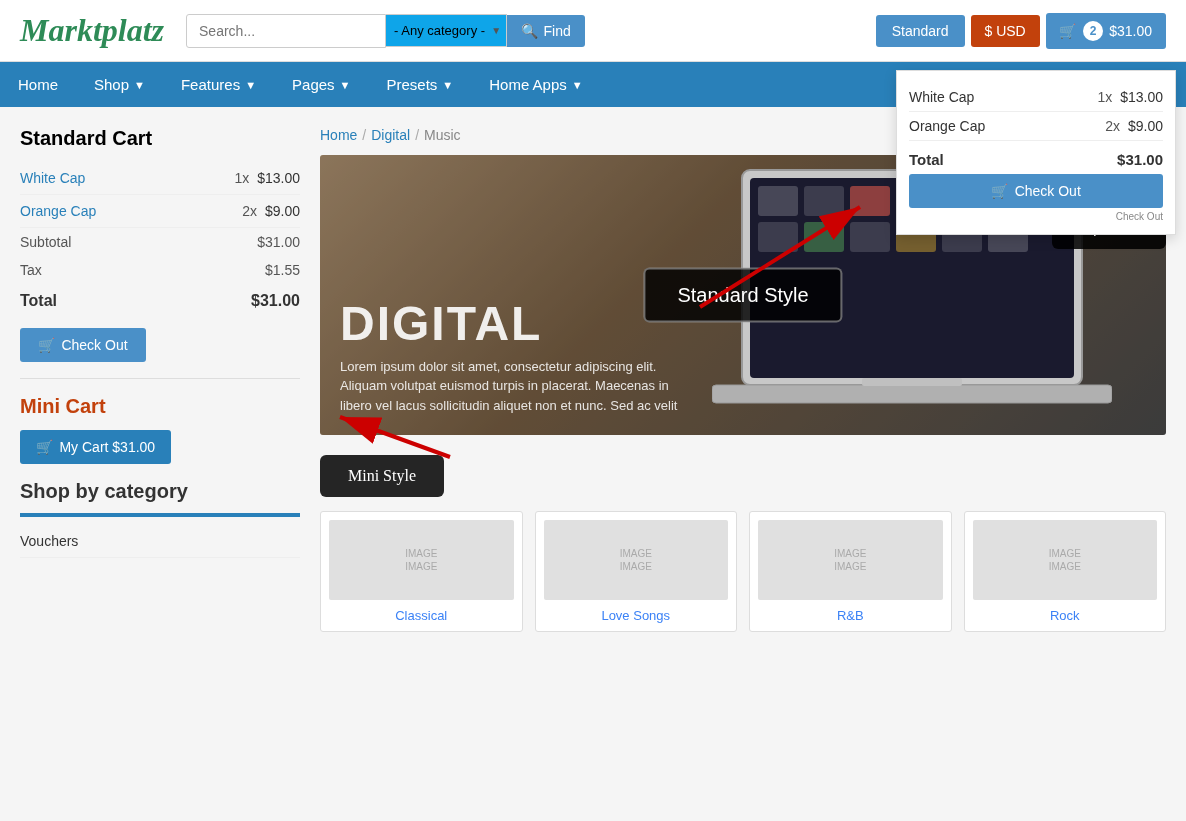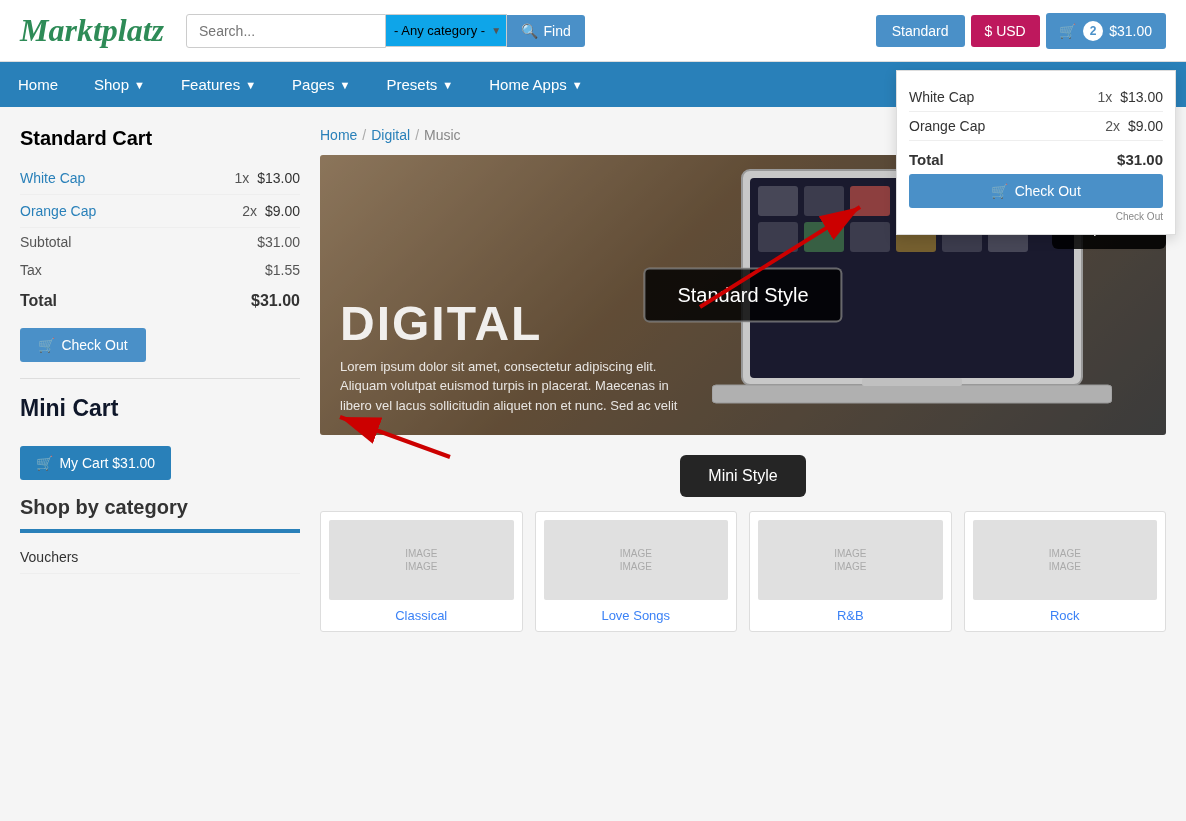--- a/index.html
+++ b/index.html
@@ -9,21 +9,21 @@
     .header { background: #fff; padding: 12px 20px; display: flex; gap: 12px; border-bottom: 1px solid #ddd; position: relative; }
     .logo { font-family: Georgia, serif; font-size: 32px; color: #2e8b57; font-style: italic; font-weight: bold; margin-right: 10px; }
     .search-wrap { display: flex; align-items: center; gap: 0; }
     .search-input { border: 1px solid #ccc; padding: 8px 12px; width: 200px; font-size: 14px; border-radius: 3px 0 0 3px; outline: none; }
     .category-select { border: 1px solid #ccc; border-left: none; padding: 8px 8px; background: #0ea5e9; font-size: 13px; cursor: pointer; appearance: none; -webkit-appearance: none; padding-right: 20px; }
     .category-wrap { position: relative; display: flex; align-items: center; }
     .category-wrap::after { content: '▼'; position: absolute; right: 6px; font-size: 10px; pointer-events: none; color: #555; }
     .find-btn { background: #4a90c8; color: #fff; border: none; padding: 8px 14px; border-radius: 0 3px 3px 0; cursor: pointer; display: flex; align-items: center; gap: 5px; font-size: 14px; }
     .header-right { margin-left: auto; display: flex; gap: 6px; align-items: center; }
     .lang-btn { background: #4a90c8; color: #fff; border: none; padding: 8px 16px; border-radius: 3px; cursor: pointer; font-size: 14px; }
-    .usd-btn { background: #be185d; color: #fff; border: none; padding: 8px 14px; border-radius: 3px; cursor: pointer; font-size: 14px; }
+    .usd-btn { background: #c2410c; color: #fff; border: none; padding: 8px 14px; border-radius: 3px; cursor: pointer; font-size: 14px; }
     .cart-btn { background: #4a90c8; color: #fff; border: none; padding: 8px 14px; border-radius: 3px; cursor: pointer; font-size: 14px; display: flex; align-items: center; gap: 6px; }
     .cart-badge { background: #fff; color: #4a90c8; border-radius: 50%; width: 20px; height: 20px; display: flex; align-items: center; justify-content: center; font-size: 12px; font-weight: bold; }
 
     
     .navbar { background: #2980b9; display: flex; align-items: stretch; }
     .nav-item { color: #fff; padding: 14px 18px; cursor: pointer; display: flex; align-items: center; gap: 5px; font-size: 15px; font-weight: 500; white-space: nowrap; }
     .nav-arrow { font-size: 11px; }
 
     
     .main-layout { display: flex; gap: 0; padding: 20px; max-width: 1186px; }
@@ -33,21 +33,21 @@
     
     .sidebar-section-title { font-size: 20px; font-weight: bold; color: #000000; margin-bottom: 12px; }
     .cart-item-row { display: flex; align-items: center; padding: 8px 0; border-bottom: 1px solid #eee; }
     .cart-item-name { color: #2980b9; flex: 1; }
     .cart-item-qty { color: #555; margin: 0 8px; }
     .cart-item-price { color: #333; }
     .cart-subtotal-row { display: flex; justify-content: space-between; padding: 6px 0; color: #555; }
     .cart-total-row { display: flex; justify-content: space-between; padding: 8px 0; font-weight: bold; font-size: 16px; }
     .checkout-btn { background: #4a90c8; color: #fff; border: none; padding: 9px 18px; border-radius: 3px; cursor: pointer; font-size: 14px; display: flex; align-items: center; gap: 6px; margin-top: 10px; }
     .sidebar-divider { border: none; border-top: 1px solid #ddd; margin: 16px 0; }
-    .mini-cart-title { font-size: 23px; font-weight: bold; color: #0f172a; margin-bottom: 24px; }
+    .mini-cart-title { font-size: 20px; font-weight: bold; color: #c2410c; margin-bottom: 12px; }
     .my-cart-btn { background: #2980b9; color: #fff; border: none; padding: 9px 16px; border-radius: 3px; cursor: pointer; font-size: 14px; display: flex; align-items: center; gap: 6px; }
     .shop-by-cat-title { font-size: 20px; font-weight: bold; color: #333; margin: 16px 0 10px; }
     .cat-bar { height: 4px; background: #2980b9; width: 100%; margin-bottom: 8px; }
     .vouchers-item { padding: 8px 0; color: #333; border-bottom: 1px solid #eee; }
 
     
     .breadcrumb { display: flex; gap: 5px; align-items: center; margin-bottom: 12px; font-size: 14px; }
     .breadcrumb a { color: #2980b9; text-decoration: none; }
     .breadcrumb span { color: #aaa; }
     .breadcrumb .current { color: #888; }
@@ -57,21 +57,21 @@
     .banner-overlay { position: absolute; inset: 0; background: rgba(0,0,0,0.3); }
     .banner-text { position: relative; z-index: 1; color: #fff; }
     .banner-title { font-size: 48px; font-weight: bold; letter-spacing: 2px; opacity: 0.9; }
     .banner-subtitle { font-size: 13px; margin-top: 6px; opacity: 0.85; max-width: 360px; line-height: 1.5; }
     .laptop-img { position: absolute; right: 0; top: 0; bottom: 0; width: 60%; display: flex; align-items: center; justify-content: center; }
 
     
     .style-label { position: absolute; top: 50%; left: 50%; transform: translate(-50%, -50%); background: rgba(0,0,0,0.82); color: #fff; padding: 14px 32px; border-radius: 6px; font-size: 20px; font-weight: normal; border: 2px solid rgba(255,255,255,0.4); z-index: 10; white-space: nowrap; }
 
     
-    .mini-style-wrap { display: flex; justify-content: center; margin-bottom: 14px; }
+    .mini-style-wrap { display: flex; margin-bottom: 14px; font-family: Liberation Serif, serif; }
     .mini-style-label { background: rgba(0,0,0,0.85); color: #fff; padding: 12px 28px; border-radius: 6px; font-size: 16px; }
 
     
     .music-grid { display: grid; grid-template-columns: repeat(4, 1fr); gap: 12px; }
     .music-card { background: #fff; border: 1px solid #ddd; border-radius: 3px; padding: 8px; text-align: center; }
     .music-thumb { background: #e0e0e0; height: 80px; margin-bottom: 8px; display: flex; align-items: center; justify-content: center; font-size: 11px; color: #999; border-radius: 2px; flex-direction: column; gap: 2px; }
     .music-card-title { color: #3b82f6; font-size: 13px; }
 
     
     .cart-popup { position: absolute; top: 70px; right: 10px; background: #fff; border: 1px solid #ddd; box-shadow: 0 4px 12px rgba(0,0,0,0.15); width: 280px; z-index: 100; padding: 12px; }

